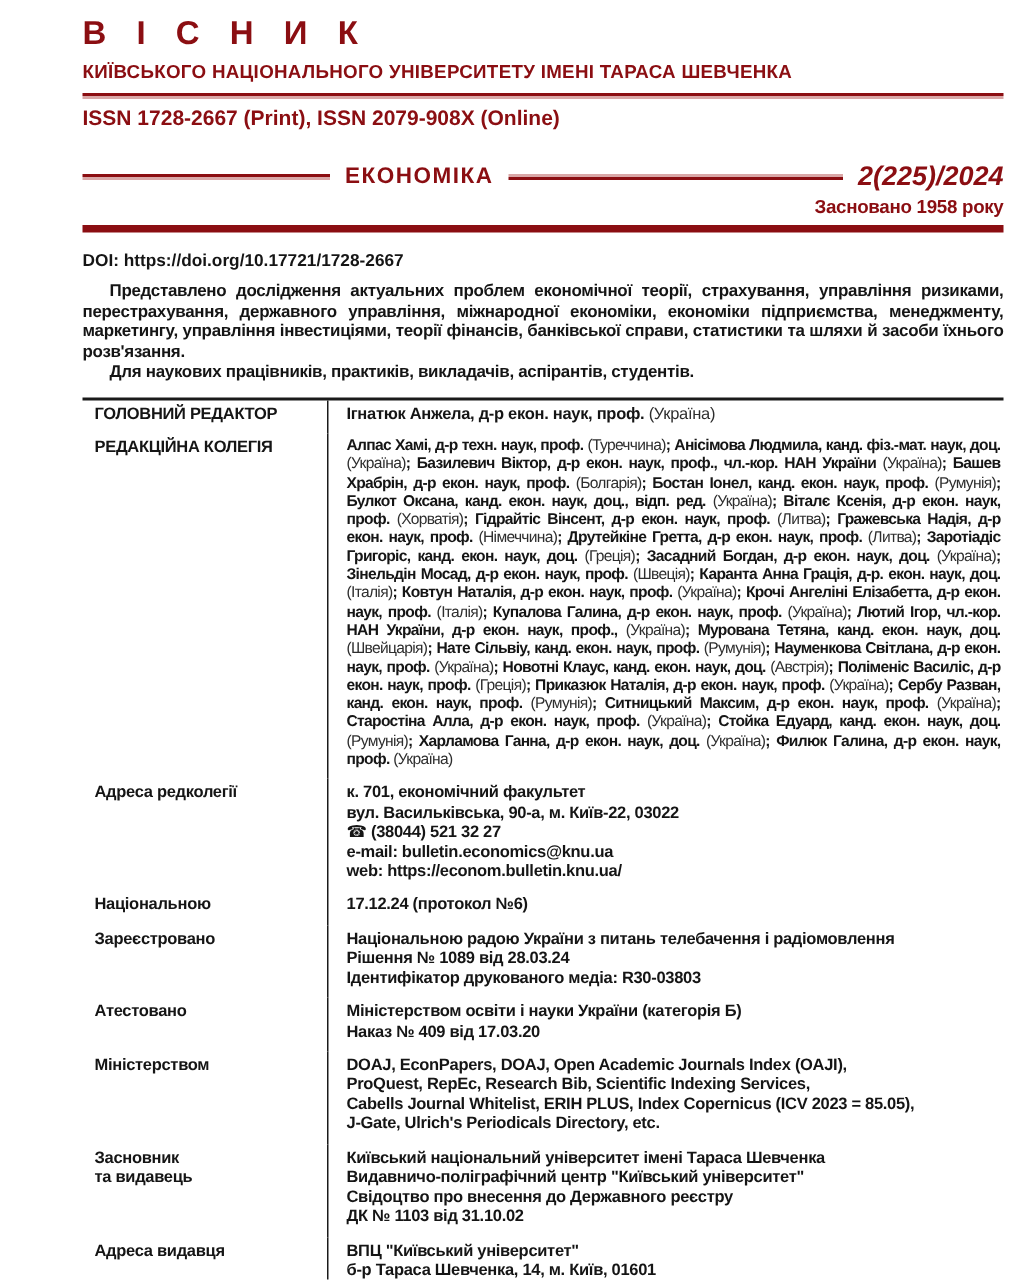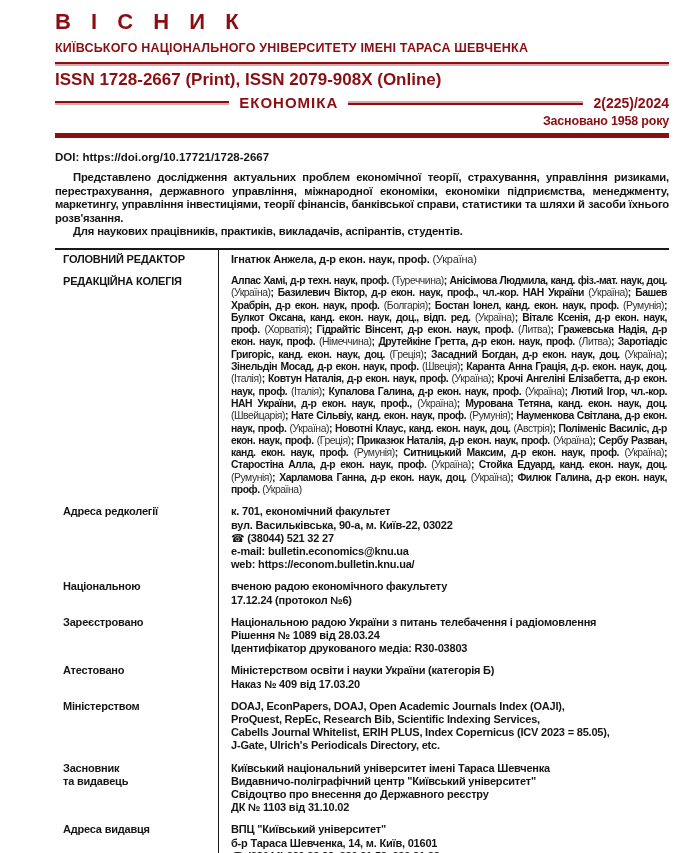--- a/index.html
+++ b/index.html
@@ -6,27 +6,27 @@
   html,body{margin:0;padding:0;}
   body{
     width:683px;height:853px;overflow:hidden;background:#ffffff;
     box-sizing:border-box;padding:8px 14px 0 55px;
     font-family:"Liberation Sans","DejaVu Sans",sans-serif;
     font-weight:bold;color:var(--ink);font-size:11px;letter-spacing:-0.2px;
   }
   .hdr-title{color:var(--accent);font-size:22px;line-height:24px;letter-spacing:7px;margin-top:2px;}
   .hdr-subtitle{color:var(--accent);font-size:12.5px;line-height:15px;margin-top:7px;letter-spacing:0.2px;}
   .rule-3d{height:4px;margin:6px 0 4px;background:linear-gradient(to bottom,var(--accent) 0 58%,var(--accent-light) 58% 100%);}
-  .issn-line{color:var(--accent);font-size:17px;letter-spacing:0;}
-  .section-row{display:flex;align-items:center;margin-top:4px;gap:10px;}
+  .issn-line{color:var(--accent);font-size:14px;letter-spacing:0;}
+  .section-row{display:flex;align-items:center;margin-top:21px;gap:10px;}
   .seg{height:4px;}
   .seg-left{flex:1.0;background:linear-gradient(to bottom,var(--accent) 0 58%,var(--accent-light) 58% 100%);}
   .seg-right{flex:1.35;background:linear-gradient(to bottom,var(--accent-light) 0 45%,var(--accent) 45% 100%);}
   .section-name{color:var(--accent);font-size:15px;letter-spacing:1px;}
-  .issue-no{color:var(--accent);font-size:14px;letter-spacing:0;}
+  .issue-no{color:var(--accent);font-size:18px;letter-spacing:0;font-style:italic;}
   .founded{color:var(--accent);text-align:right;font-size:12.5px;margin-top:3px;}
   .rule-thick{height:5px;background:var(--accent);margin-top:5px;}
   .doi-line{margin-top:13px;font-size:11.5px;letter-spacing:0;}
   .abstract{margin-top:8px;line-height:13.5px;font-size:11.3px;}
   .abstract p{margin:0;text-indent:18px;text-align:justify;}
   .info-table{margin-top:9px;border-top:2px solid #1a1a1a;}
   .irow{display:flex;}
   .ilabel{width:163px;flex:none;box-sizing:border-box;padding:3px 6px 6px 8px;line-height:13.5px;}
   .icontent{flex:1;border-left:1.3px solid #1a1a1a;box-sizing:border-box;padding:3px 2px 6px 12px;line-height:13.2px;}
   .icontent.just{text-align:justify;}
@@ -83,21 +83,20 @@
         <div>☎ (38044) 521 32 27</div>
         <div>e-mail: bulletin.economics@knu.ua</div>
         <div>web: https://econom.bulletin.knu.ua/</div>
       </div>
     </div>
     <div class="irow">
       <div class="ilabel">
         <div>Національною</div>
       </div>
       <div class="icontent">
-        <div>вченою радою економічного факультету</div>
         <div>17.12.24 (протокол №6)</div>
       </div>
     </div>
     <div class="irow">
       <div class="ilabel">
         <div>Зареєстровано</div>
       </div>
       <div class="icontent">
         <div>Національною радою України з питань телебачення і радіомовлення</div>
         <div>Рішення № 1089 від 28.03.24</div>

